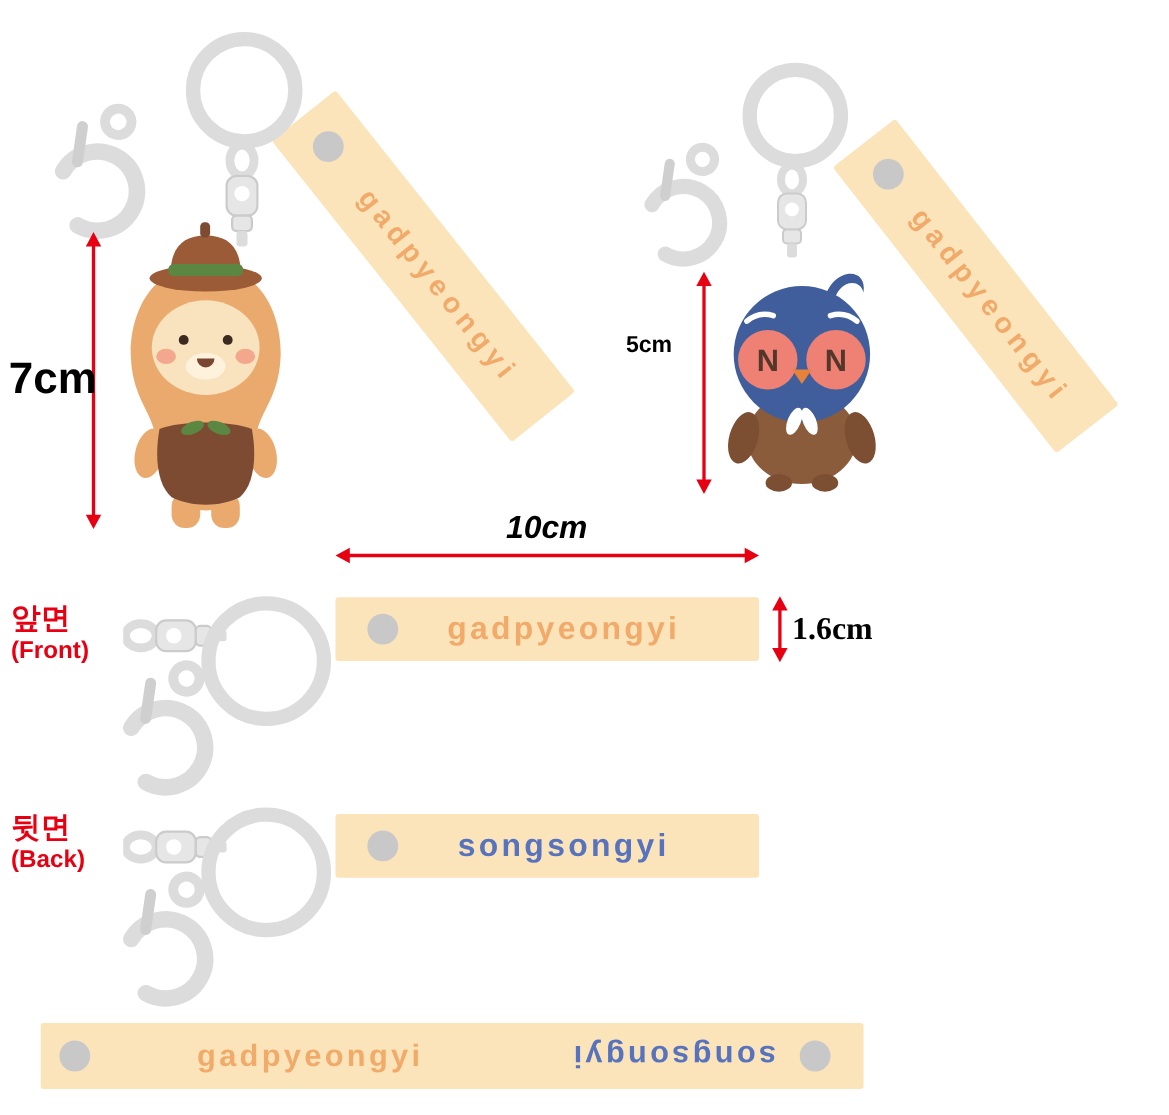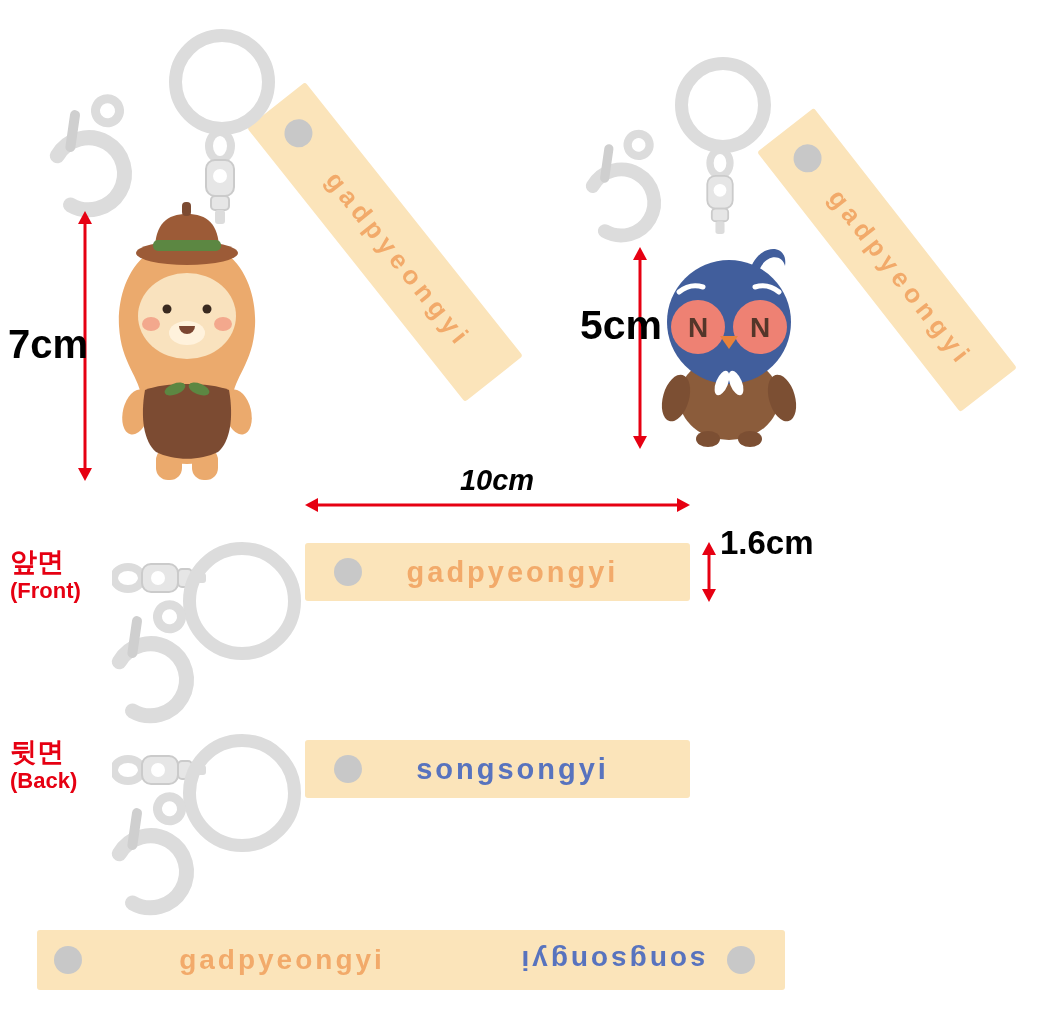--- a/index.html
+++ b/index.html
@@ -158,21 +158,21 @@
       <path d="M75 106 L93 106 L84 119 Z" fill="#E7823B"></path>
       <ellipse cx="77" cy="153" rx="6" ry="13" transform="rotate(22 77 153)" fill="#fff"></ellipse>
       <ellipse cx="91" cy="153" rx="6" ry="13" transform="rotate(-22 91 153)" fill="#fff"></ellipse>
     </svg>
 
     <svg class="arrow-svg" style="left:631px; top:247px;" width="18" height="202" viewBox="0 0 18 202">
       <polygon points="9,0 2,13 16,13"></polygon>
       <line x1="9" y1="10" x2="9" y2="192"></line>
       <polygon points="9,202 2,189 16,189"></polygon>
     </svg>
-    <div class="measure" style="left:580px; top:302px; width:72px; font-size:41px;">5cm</div>
+    <div class="measure" style="left:554px; top:302px; width:72px; font-size:21px;">5cm</div>
   </div>
 
   
   <div class="grp">
 
     <div class="measure" style="left:447px; top:464px; width:100px; font-size:29px;font-style:italic;">10cm</div>
 
     <svg class="arrow-svg" style="left:305px; top:496px;" width="385" height="18" viewBox="0 0 385 18">
       <polygon points="0,9 13,2 13,16"></polygon>
       <line x1="10" y1="9" x2="375" y2="9"></line>
@@ -203,21 +203,21 @@
     <div class="strap" style="left:305px; top:543px; width:385px; height:58px;">
       <span class="grommet" style="left:29px;"></span>
       <span class="strap-text centered front-ink">gadpyeongyi</span>
     </div>
 
     <svg class="arrow-svg" style="left:700px; top:542px;" width="18" height="60" viewBox="0 0 18 60">
       <polygon points="9,0 2,13 16,13"></polygon>
       <line x1="9" y1="10" x2="9" y2="50"></line>
       <polygon points="9,60 2,47 16,47"></polygon>
     </svg>
-    <div class="measure" style="left:720px; top:524px; font-size:33px;">1.6cm</div>
+    <div class="measure" style="left:720px; top:556px; font-size:29px;font-family:Liberation Serif, serif;">1.6cm</div>
   </div>
 
   
   <div class="grp">
 
     <div class="red-label" style="left:10px; top:737px; width:130px;">
       <span class="ko">뒷면</span>
       <span class="en">(Back)</span>
     </div>
 

